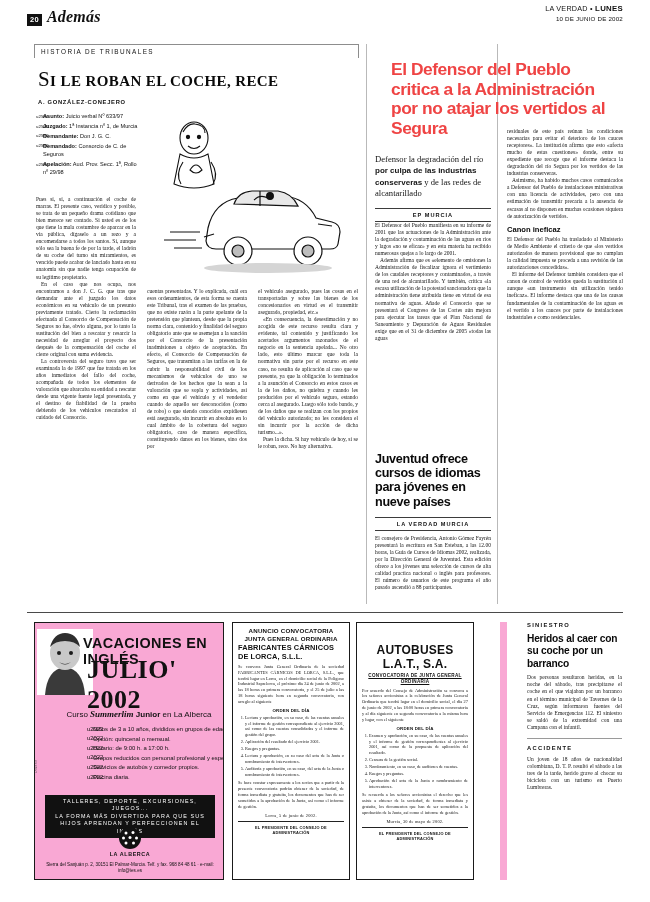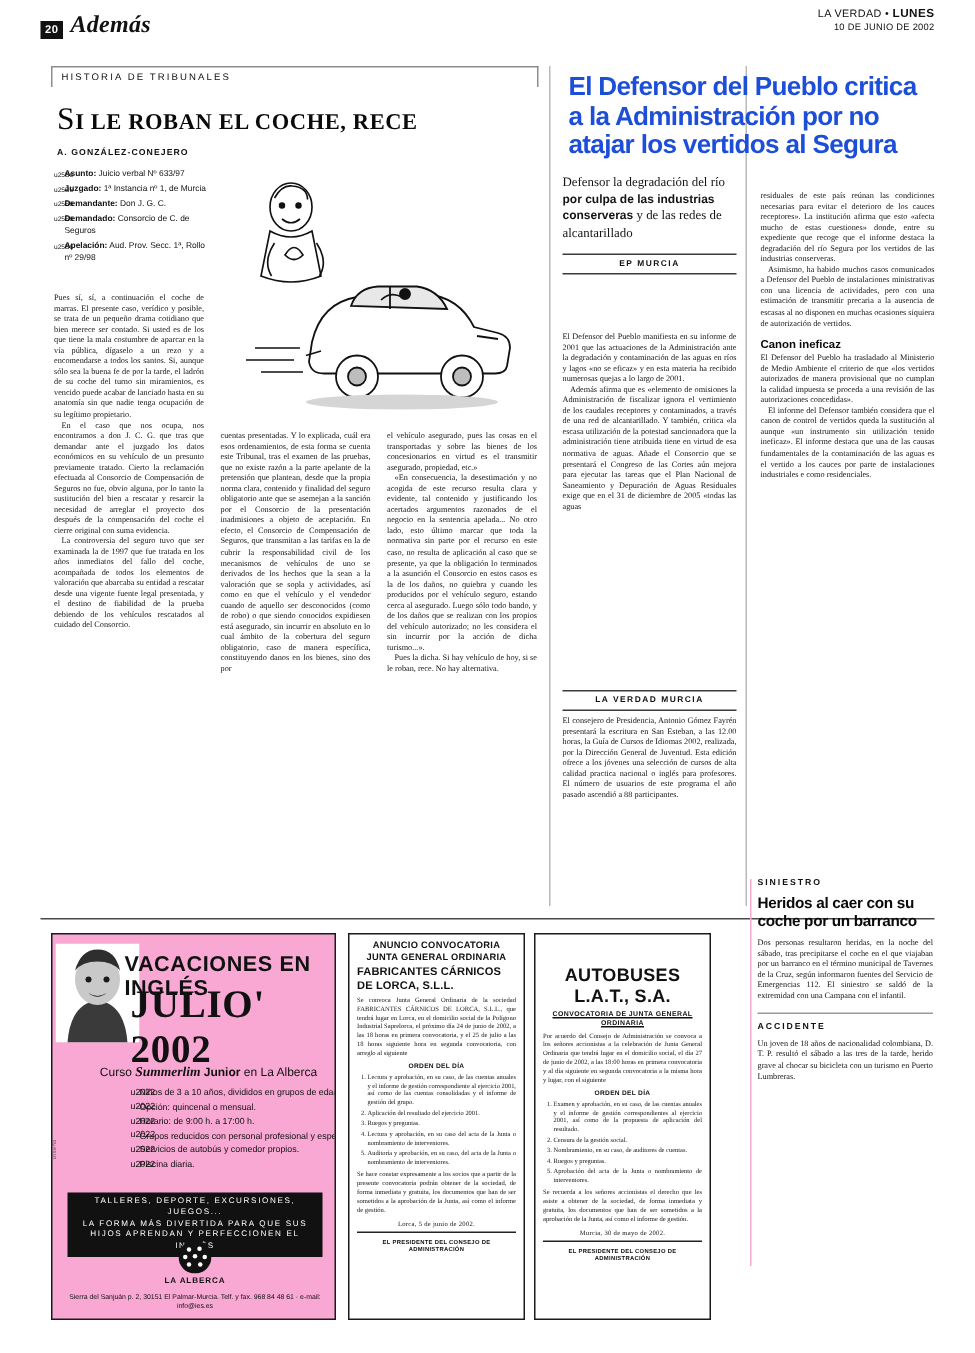--- a/index.html
+++ b/index.html
@@ -74,21 +74,21 @@
     font-family:"Liberation Serif",serif;font-size:5.5px;line-height:7.05px;
     text-align:justify;color:#141414;margin:0 0 0 0;
     -webkit-hyphens:auto;hyphens:auto;
   }
   .ptext+.ptext{text-indent:5px;}
 
   
   .main{position:absolute;left:375px;top:44px;width:248px;}
   .main-head{
     font-family:"Liberation Sans",sans-serif;font-weight:bold;
-    font-size:17.4px;line-height:19.5px;letter-spacing:-.45px;color:#1d4ed8;margin:4px;
+    font-size:17.4px;line-height:19.5px;letter-spacing:-.45px;color:#ef4444;margin:16px;
   }
   .main-sub{
     font-family:"Liberation Serif",serif;font-size:8.6px;line-height:11.4px;
     color:#141414;margin:9px 0 0 0;width:116px;
   }
   .main-sub b{font-family:"Liberation Sans",sans-serif;font-weight:bold;font-size:8px;}
   .byline-rule{width:116px;height:1px;background:#3b3b3b;margin:8px 0 3px 0;}
   .byline-rule2{width:116px;height:1px;background:#3b3b3b;margin:3px 0 0 0;}
   .byline{
     font-family:"Liberation Sans",sans-serif;font-weight:bold;font-size:5.6px;
@@ -165,21 +165,21 @@
   .ad-h3{font-family:"Liberation Sans",sans-serif;font-weight:bold;font-size:4.6px;text-align:center;line-height:6px;letter-spacing:.3px;color:#111;margin-top:2px;}
   .ad-p{font-family:"Liberation Serif",serif;font-size:4.4px;line-height:5.9px;text-align:justify;color:#151515;margin:2.5px 0 0 0;}
   .ad-ol{margin:2px 0 0 0;padding-left:7px;}
   .ad-ol li{font-family:"Liberation Serif",serif;font-size:4.3px;line-height:5.7px;text-align:justify;color:#151515;margin-bottom:1.4px;}
   .ad-center{text-align:center;font-family:"Liberation Sans",sans-serif;font-weight:bold;font-size:4.4px;letter-spacing:.2px;margin-top:3px;color:#111;}
   .ad-rule{height:1px;background:#222;margin:3px 0;}
   .ad-big{font-family:"Liberation Sans",sans-serif;font-weight:bold;font-size:12px;text-align:center;letter-spacing:.2px;color:#111;}
   .ad-und{text-decoration:underline;}
 
   
-  .briefs{position:absolute;left:500px;top:586px;width:122px;height:258px;border-left:1px solid #f9a8d4;box-sizing:border-box;padding-left:4px;}
+  .briefs{position:absolute;left:500px;top:622px;width:122px;height:258px;border-left:7px solid #f9a8d4;box-sizing:border-box;padding-left:20px;}
   .brief-kicker{
     font-family:"Liberation Sans",sans-serif;font-weight:bold;font-size:5.8px;
     letter-spacing:1.3px;color:#111;margin-bottom:5px;
   }
   .brief-head{
     font-family:"Liberation Sans",sans-serif;font-size:10.2px;line-height:12.4px;
     letter-spacing:-.2px;color:#0a0a0a;margin:0 0 4px 0;
   }
   .brief-p{font-family:"Liberation Serif",serif;font-size:5.5px;line-height:7.1px;text-align:justify;color:#141414;margin:0;}
   .brief-sep{height:1px;background:#9a9a9a;margin:7px 0 6px 0;}
@@ -292,20 +292,21 @@
 
   <div class="mcol m2" style="top:128px;">
     <p class="ptext">residuales de este país reúnan las condiciones necesarias para evitar el deterioro de los cauces receptores». La institución afirma que esto «afecta mucho de estas cuestiones» donde, entre su expediente que recoge que el informe destaca la degradación del río Segura por los vertidos de las industrias conserveras.</p>
     <p class="ptext">Asimismo, ha habido muchos casos comunicados a Defensor del Pueblo de instalaciones ministrativas con una licencia de actividades, pero con una estimación de transmitir precaria a la ausencia de escasas al no disponen en muchas ocasiones siquiera de autorización de vertidos.</p>
     <h2 class="subhead">Canon ineficaz</h2>
     <p class="ptext">El Defensor del Pueblo ha trasladado al Ministerio de Medio Ambiente el criterio de que «los vertidos autorizados de manera provisional que no cumplan la calidad impuesta se proceda a una revisión de las autorizaciones concedidas».</p>
     <p class="ptext">El informe del Defensor también considera que el canon de control de vertidos queda la sustitución al aunque «un instrumento sin utilización tenido ineficaz». El informe destaca que una de las causas fundamentales de la contaminación de las aguas es el vertido a los cauces por parte de instalaciones industriales e como residenciales.</p>
   </div>
 
   <div class="juv">
+    <h2 class="juv-head">Juventud ofrece cursos de idiomas para jóvenes en nueve países</h2>
     <div class="byline-rule"></div>
     <div class="byline"><b>LA VERDAD</b><span> MURCIA</span></div>
     <div class="byline-rule2"></div>
     <p class="ptext" style="margin-top:4px;">El consejero de Presidencia, Antonio Gómez Fayrén presentará la escritura en San Esteban, a las 12.00 horas, la Guía de Cursos de Idiomas 2002, realizada, por la Dirección General de Juventud. Esta edición ofrece a los jóvenes una selección de cursos de alta calidad practica nacional o inglés para profesores. El número de usuarios de este programa el año pasado ascendió a 88 participantes.</p>
   </div>
 
   <div class="adsep"></div>
 
   <div class="ad-ingles">
     <div class="ad-kid">

